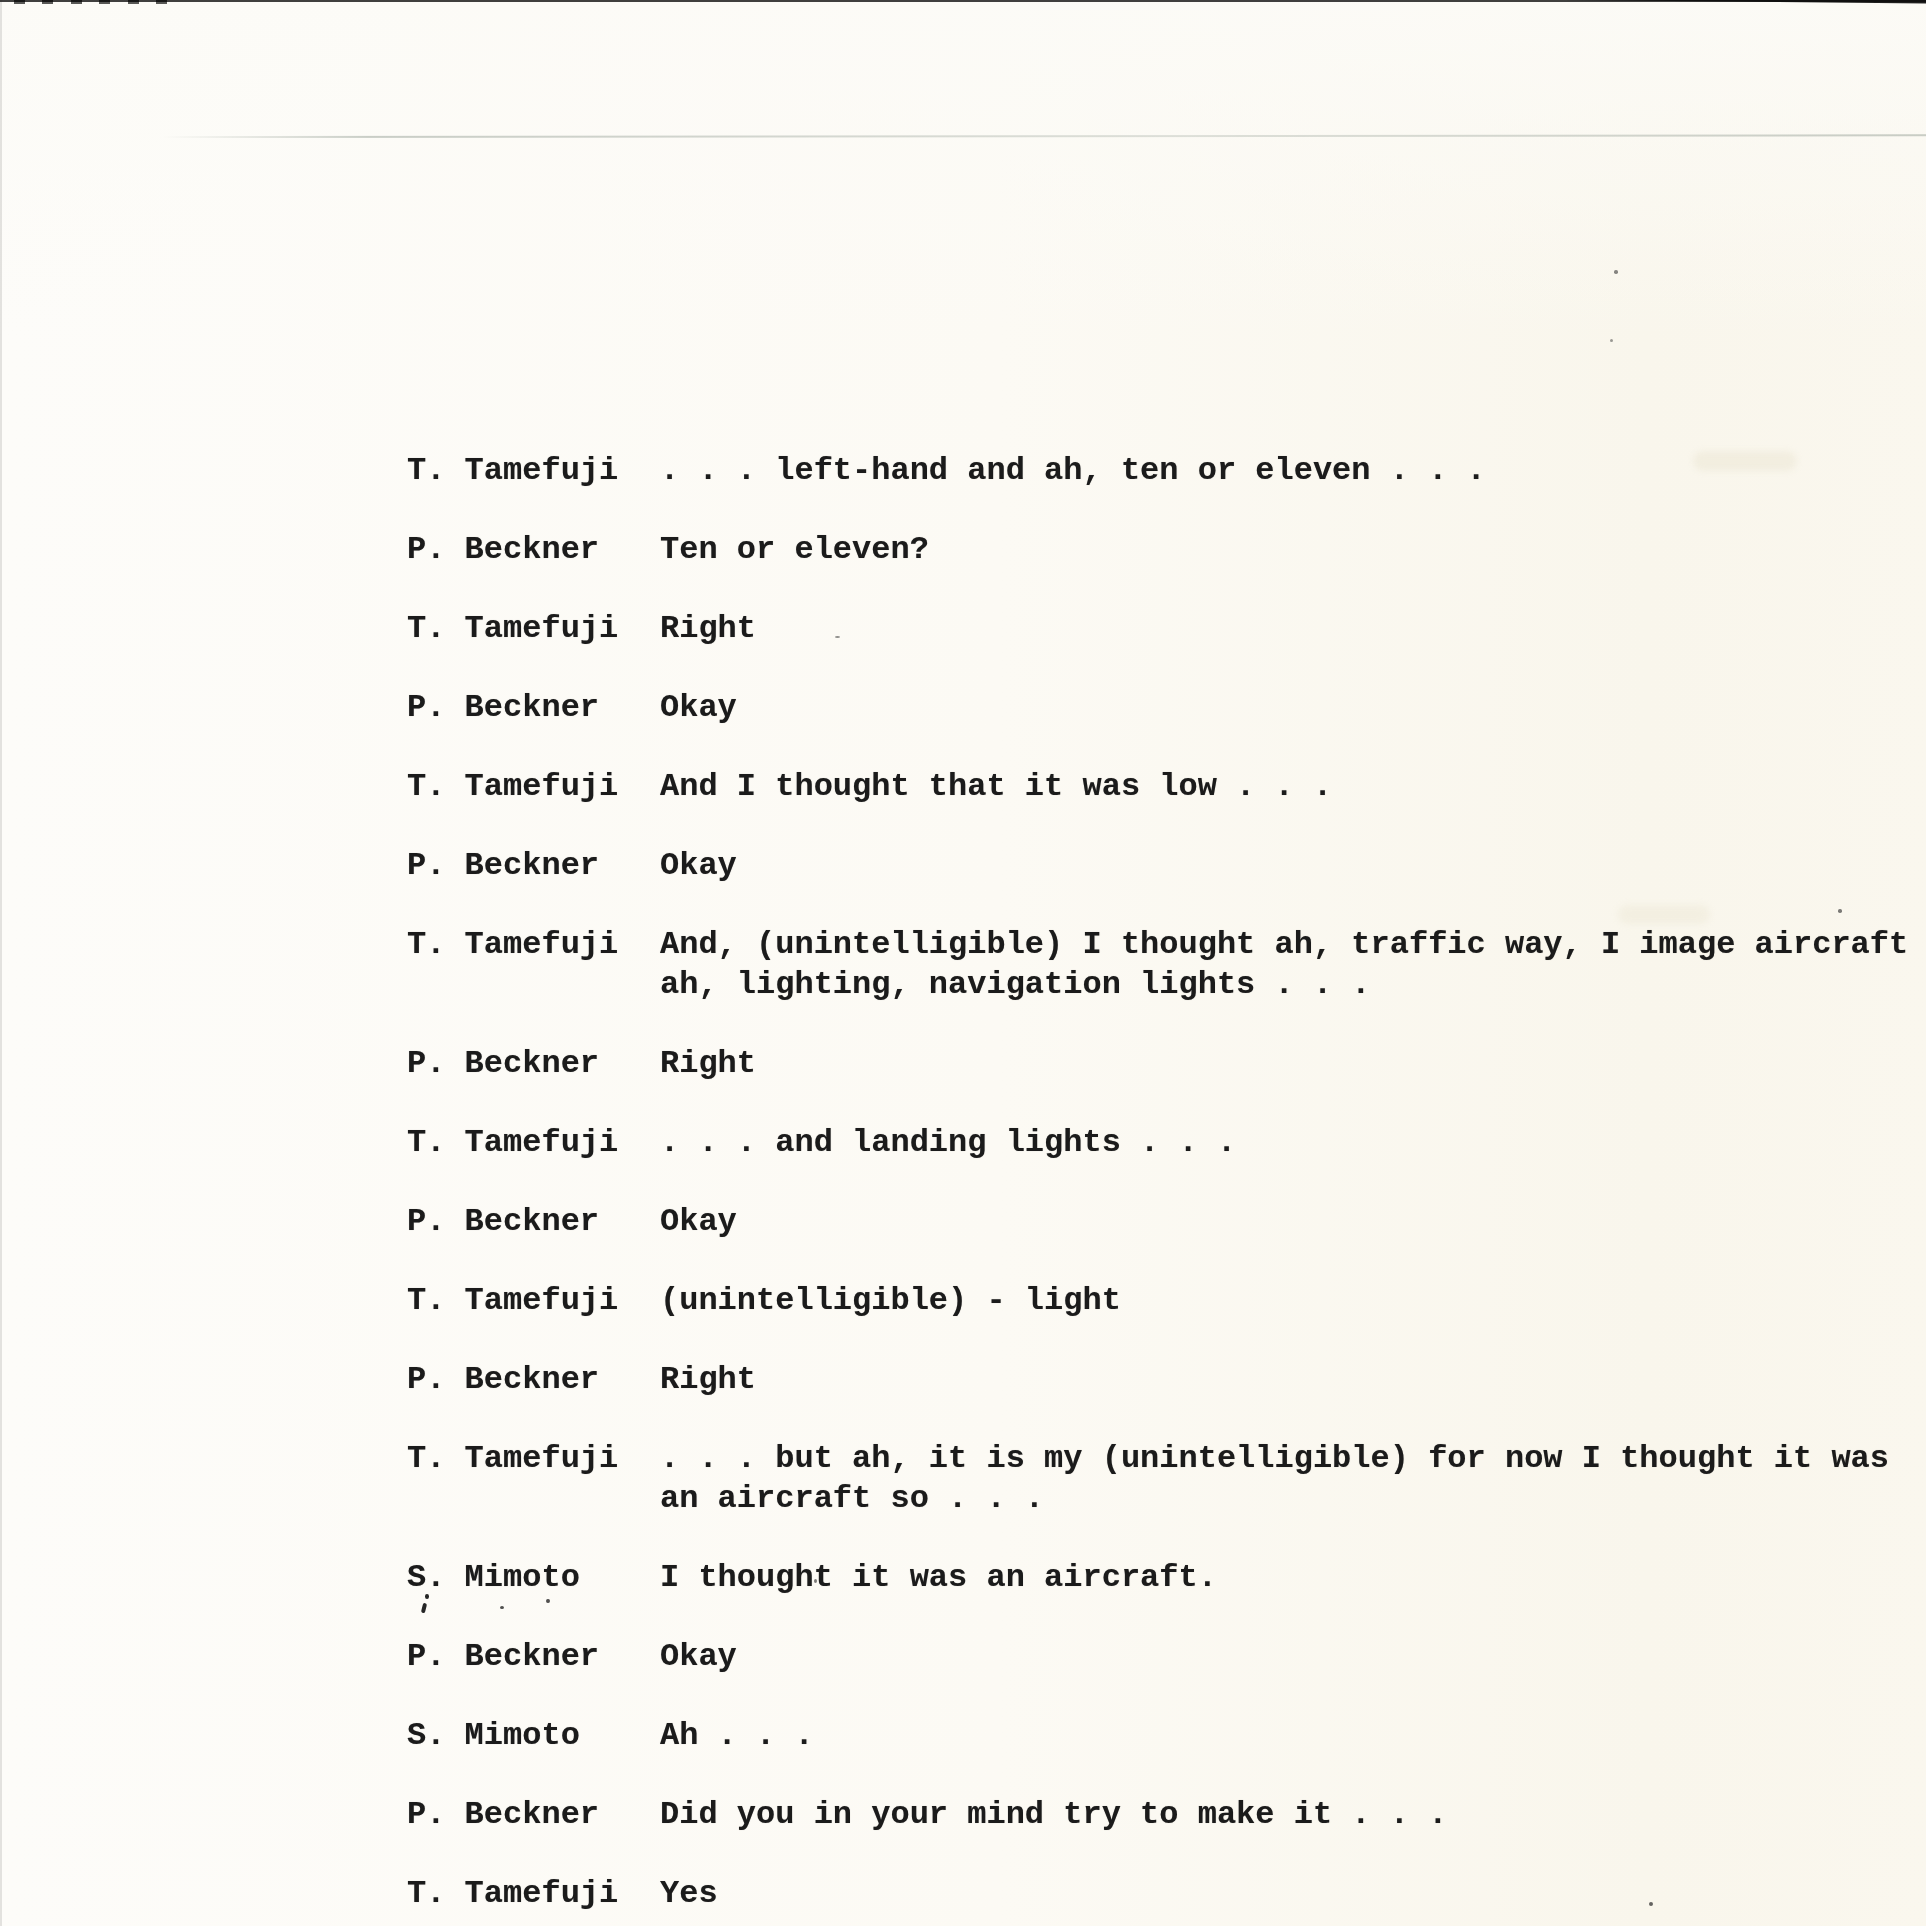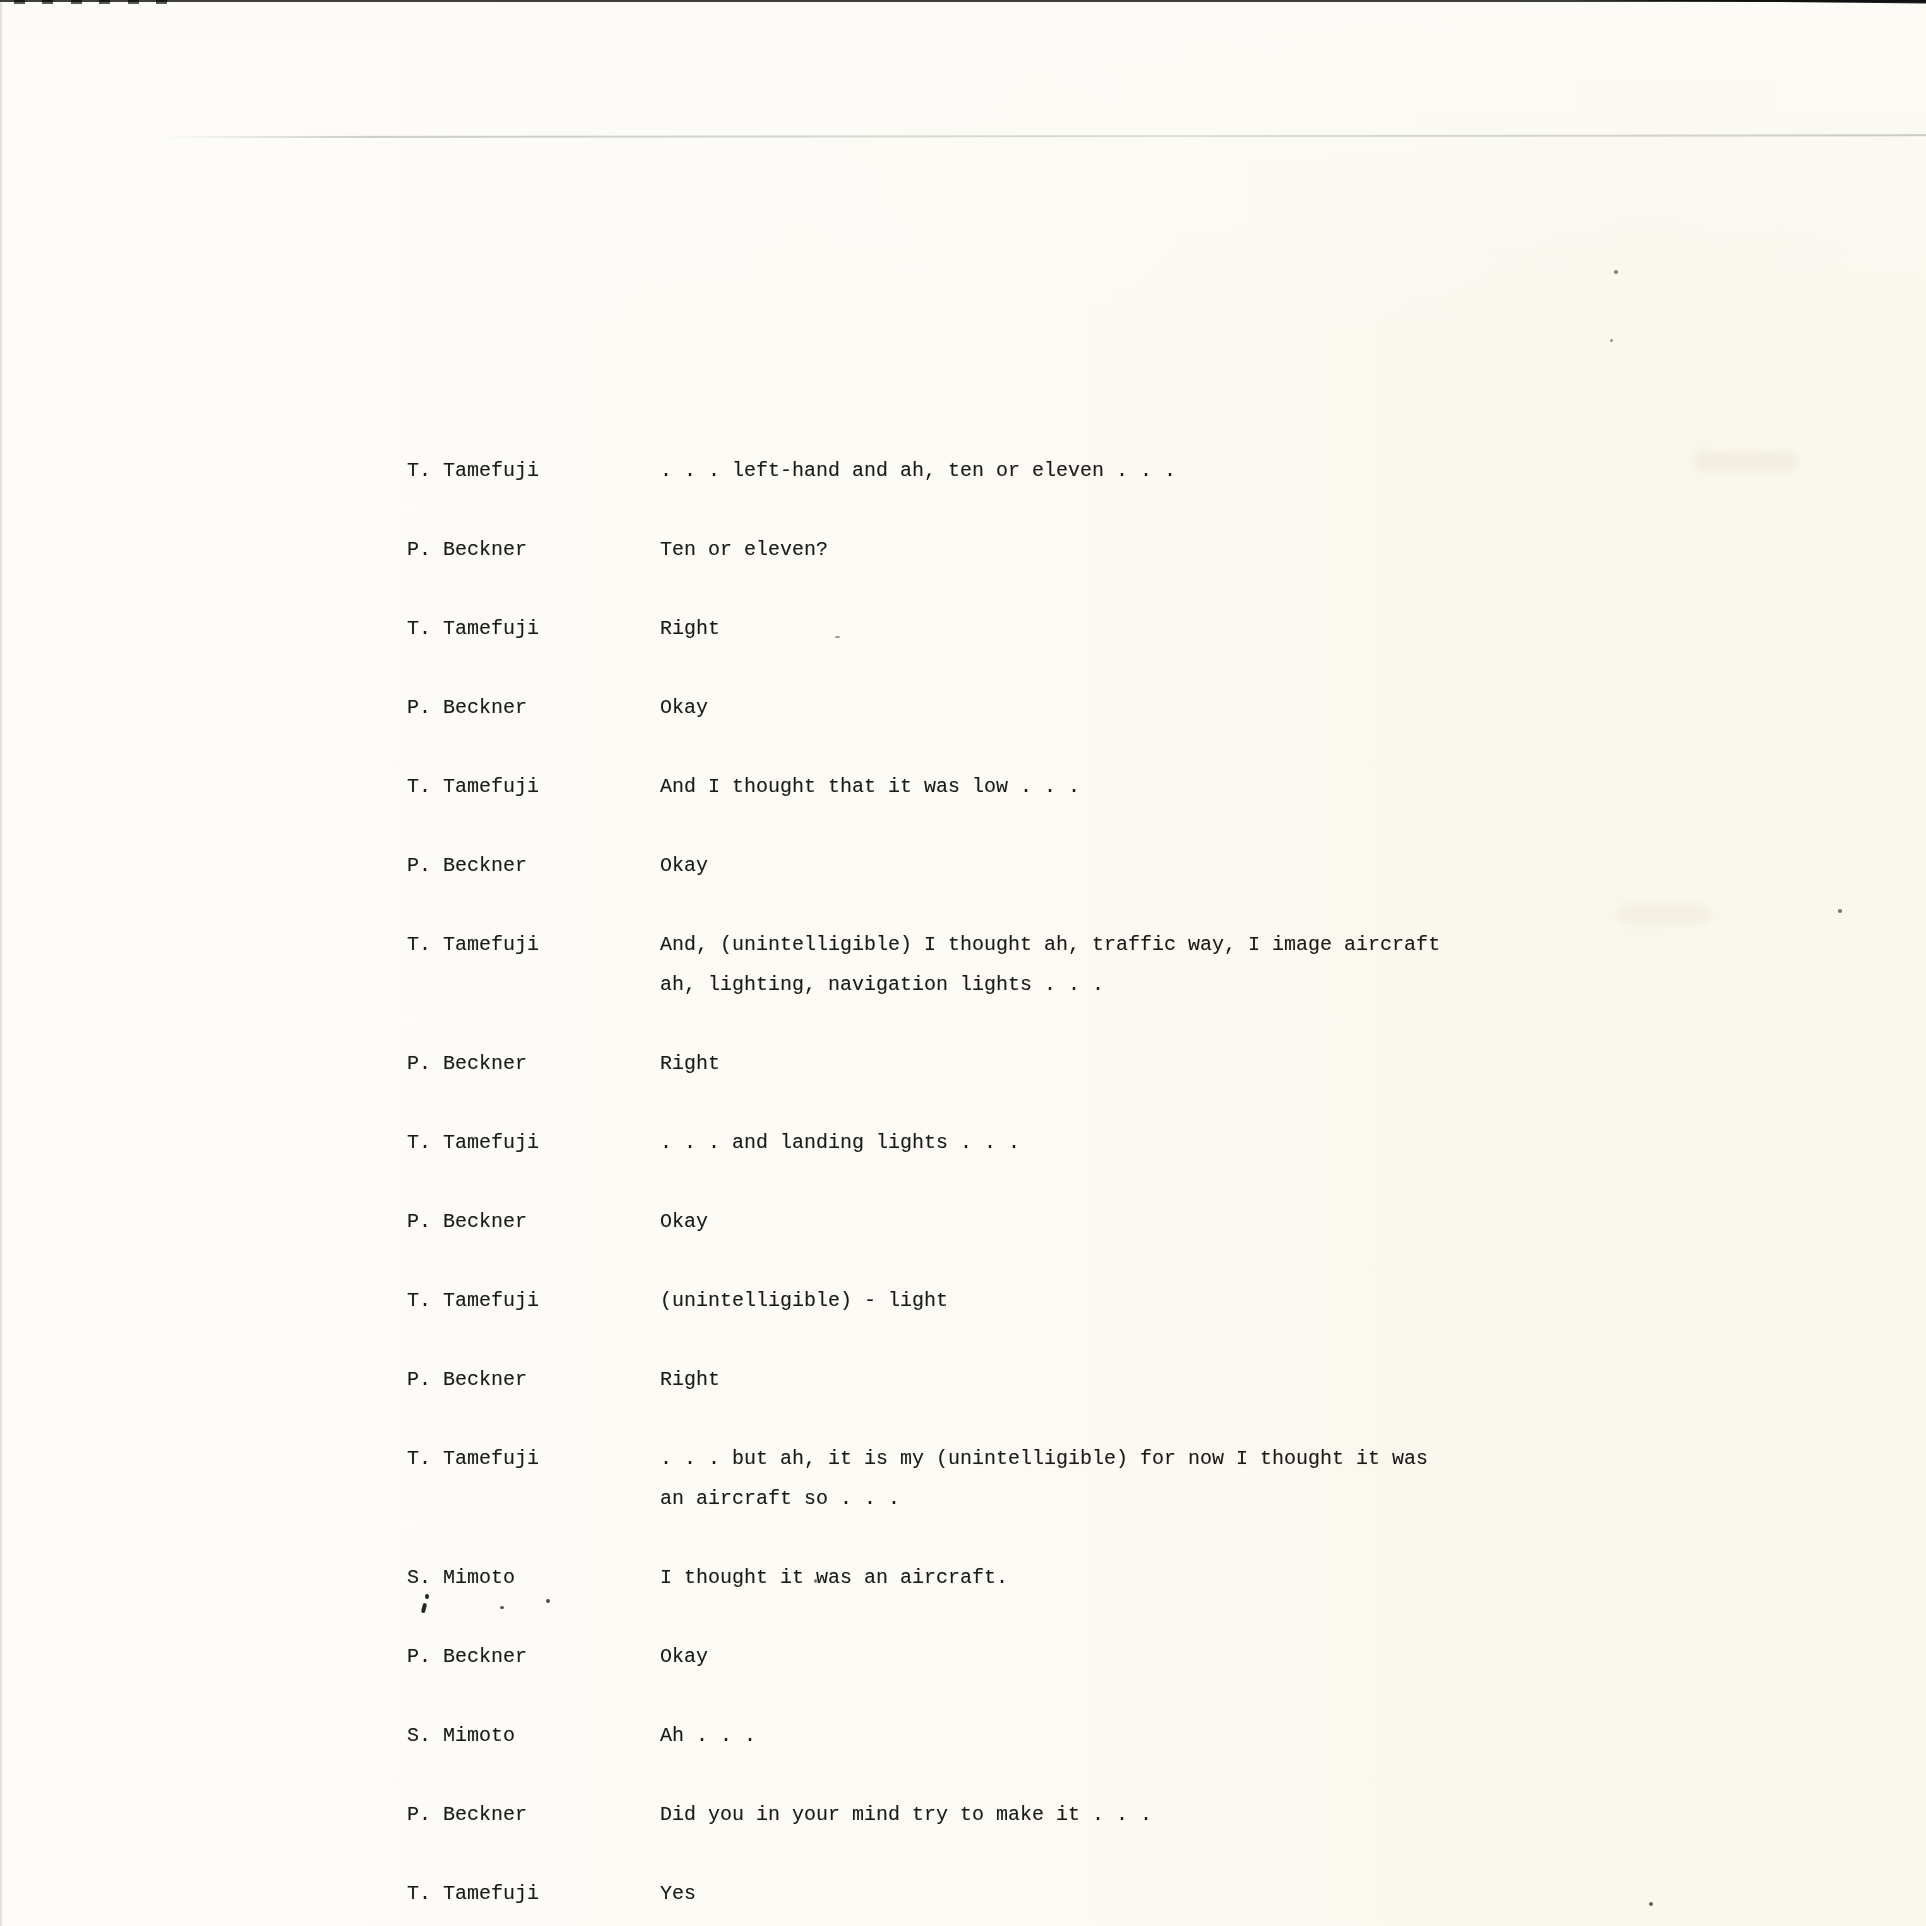--- a/index.html
+++ b/index.html
@@ -36,23 +36,23 @@
   }
   .speaker {
     flex: 0 0 253px;
     white-space: pre;
   }
   .utterance {
     flex: 1 1 auto;
     white-space: pre-wrap;
   }
   .speaker, .utterance, .pagenum {
-    font-size: 20px;
+    font-size: 32px;
     line-height: 40px;
-    font-weight: 400;
+    font-weight: 700;
     color: #1b1b1b;
     text-shadow: 0 0 0.8px rgba(25,25,25,0.35);
   }
 
   
   .artifact { position: absolute; pointer-events: none; }
 
   .top-edge {
     left: 0; top: 0; width: 2223px; height: 1.9px;
     background: rgba(10,10,10,0.78);

